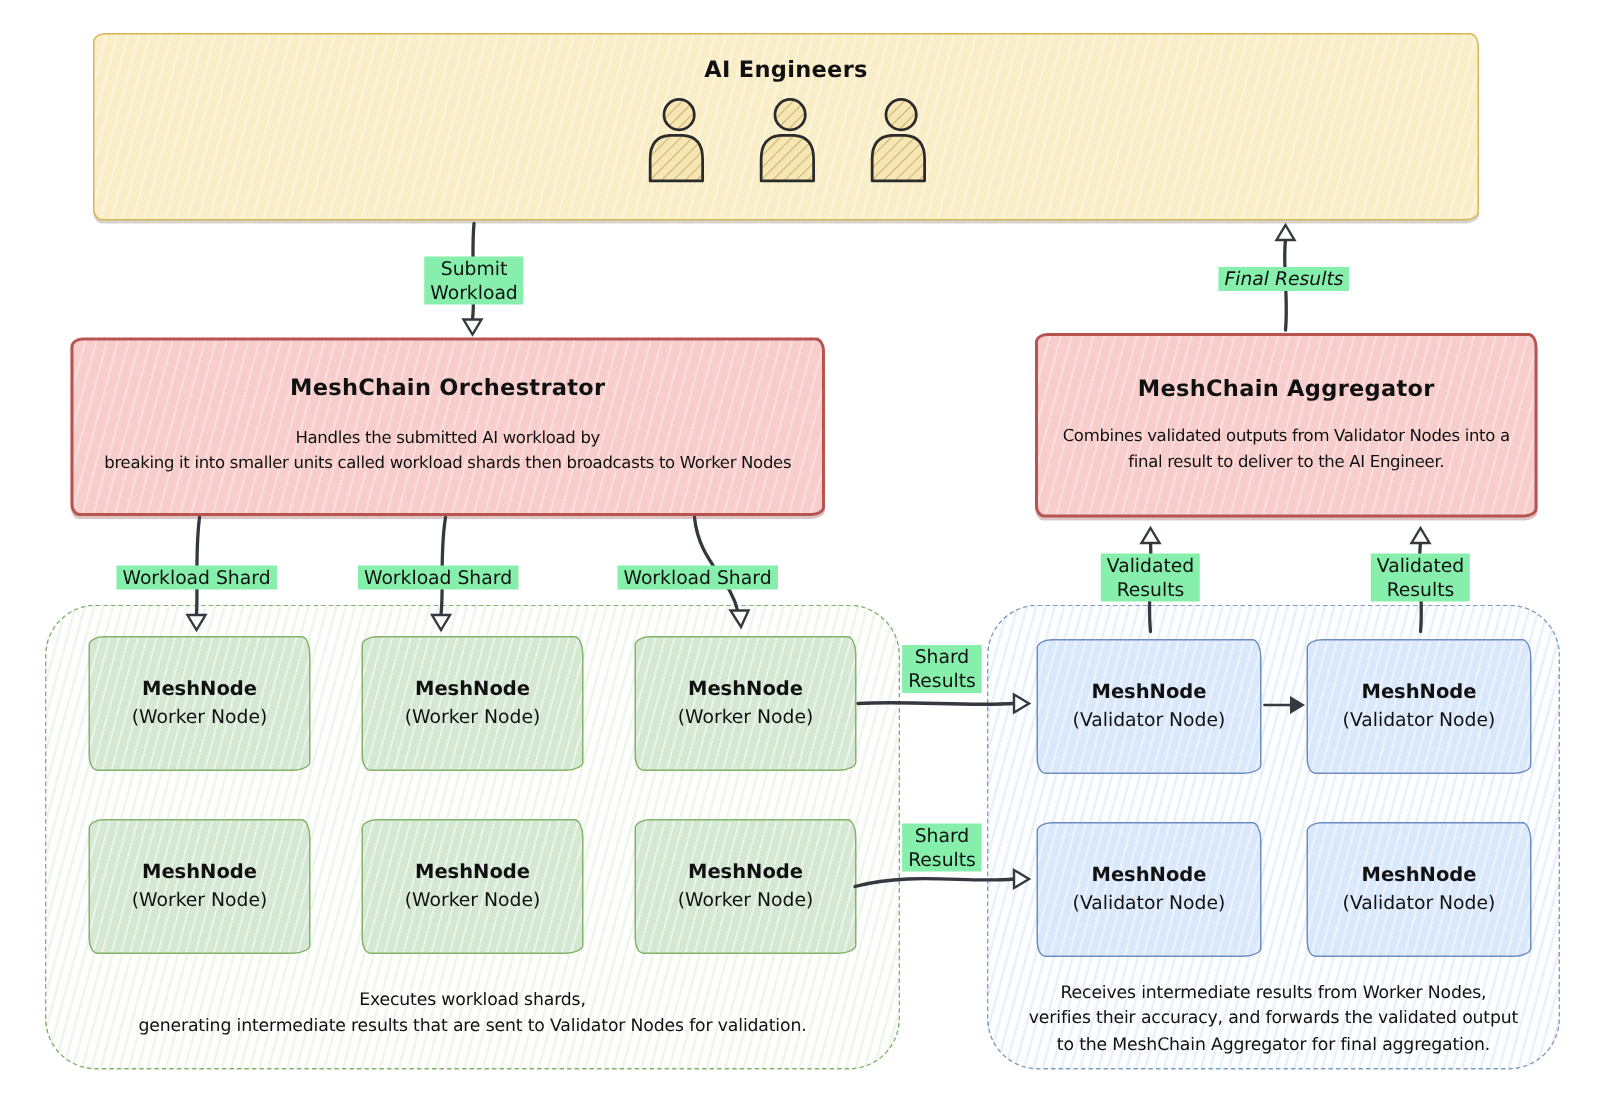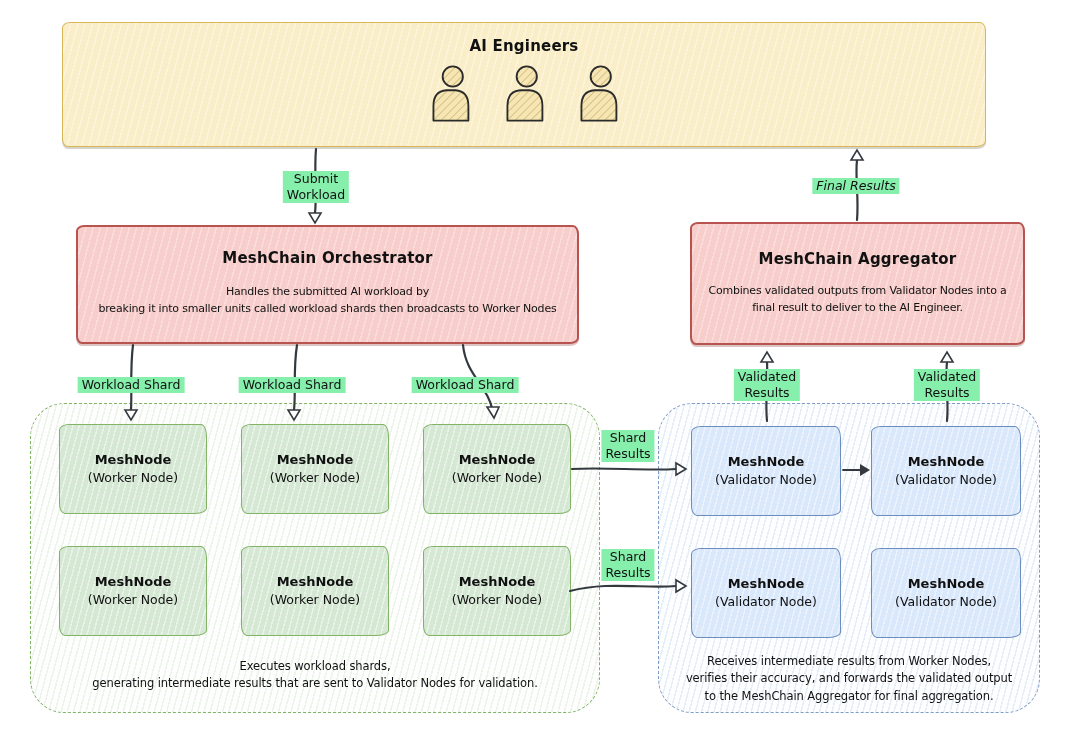--- a/index.html
+++ b/index.html
@@ -29,21 +29,21 @@
       var(--engineers-fill);
     border: 1.8px solid var(--engineers-border);
   }
   .redbox {
     background:
       repeating-linear-gradient(105deg, rgba(255,255,255,0.30) 0 1.5px, transparent 1.5px 7px),
       var(--red-fill);
     border: 2px solid var(--red-border);
     box-shadow: 0 2px 0 rgba(140, 60, 60, 0.30);
   }
-  .orchestrator { left: 76px; top: 225px; width: 503px; height: 119px; }
+  .orchestrator { left: 47px; top: 225px; width: 503px; height: 119px; }
   .aggregator  { left: 690px; top: 222px; width: 335px; height: 123px; }
 
   .box-title { font-weight: bold; font-size: 15px; letter-spacing: 0.2px; }
   .engineers .box-title { margin-top: 14px; }
   .orchestrator .box-title { margin-top: 22px; }
   .aggregator .box-title { margin-top: 26px; }
   .box-body { font-size: 11px; letter-spacing: -0.2px; line-height: 1.55; margin-top: 16px; }
   .box-body .line { display: block; white-space: nowrap; }
   .aggregator .box-body { margin-top: 14px; font-size: 11px; }
 

